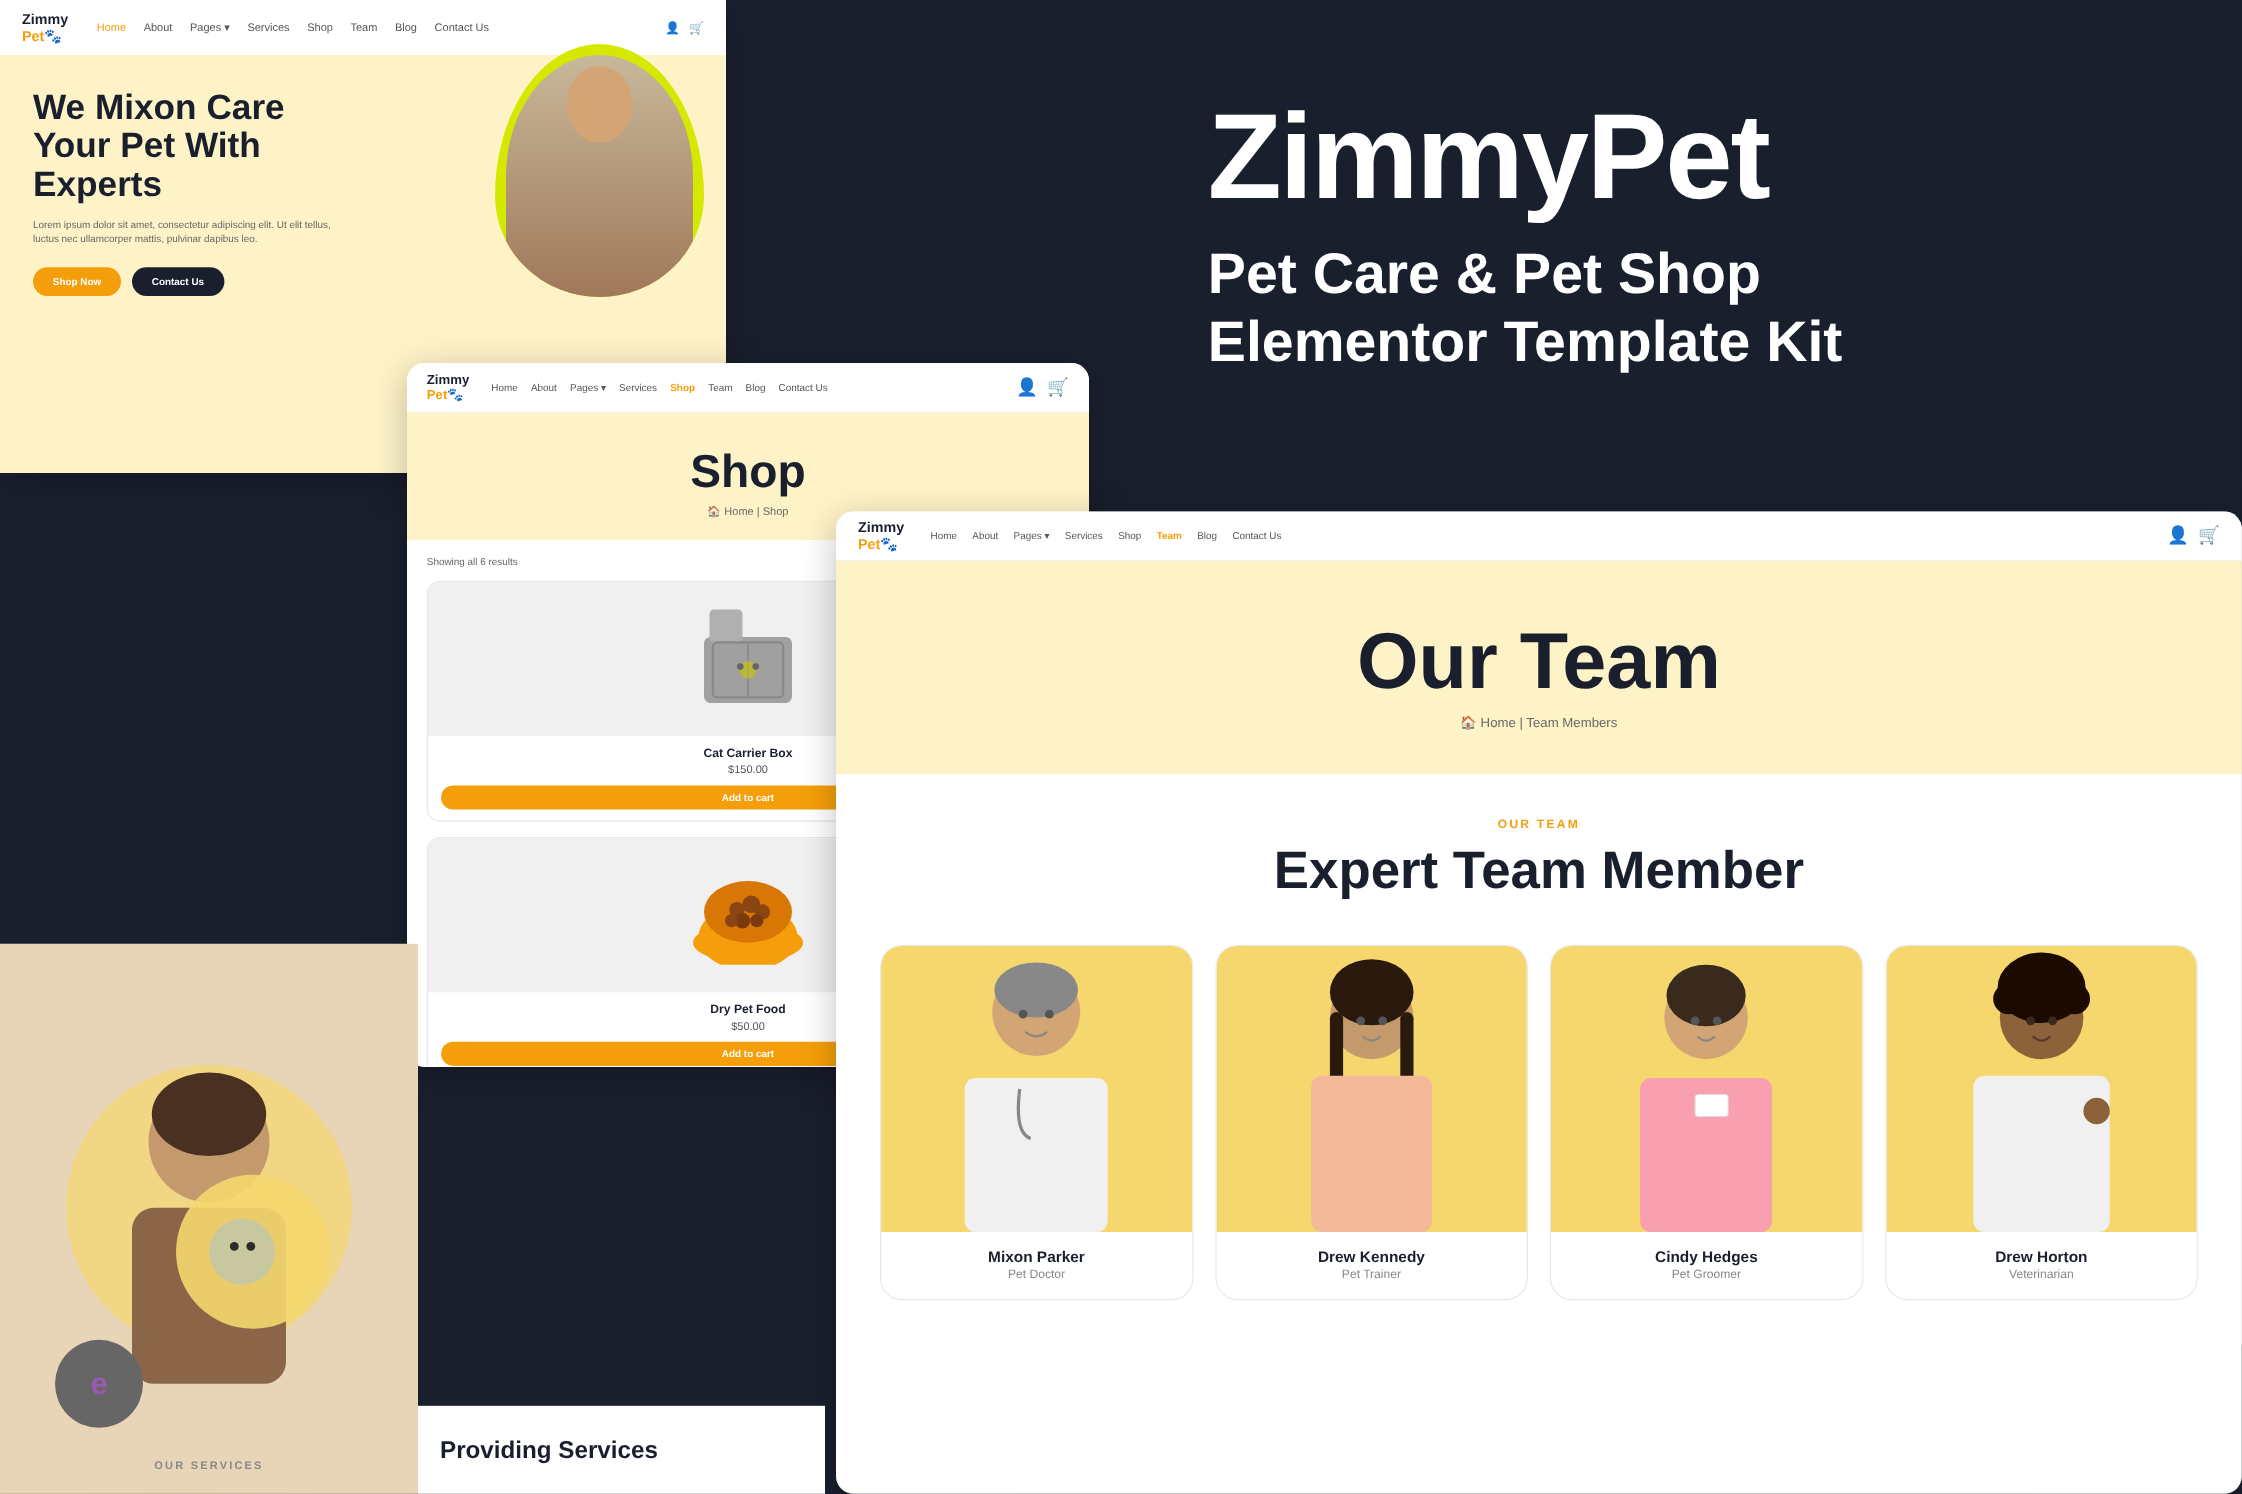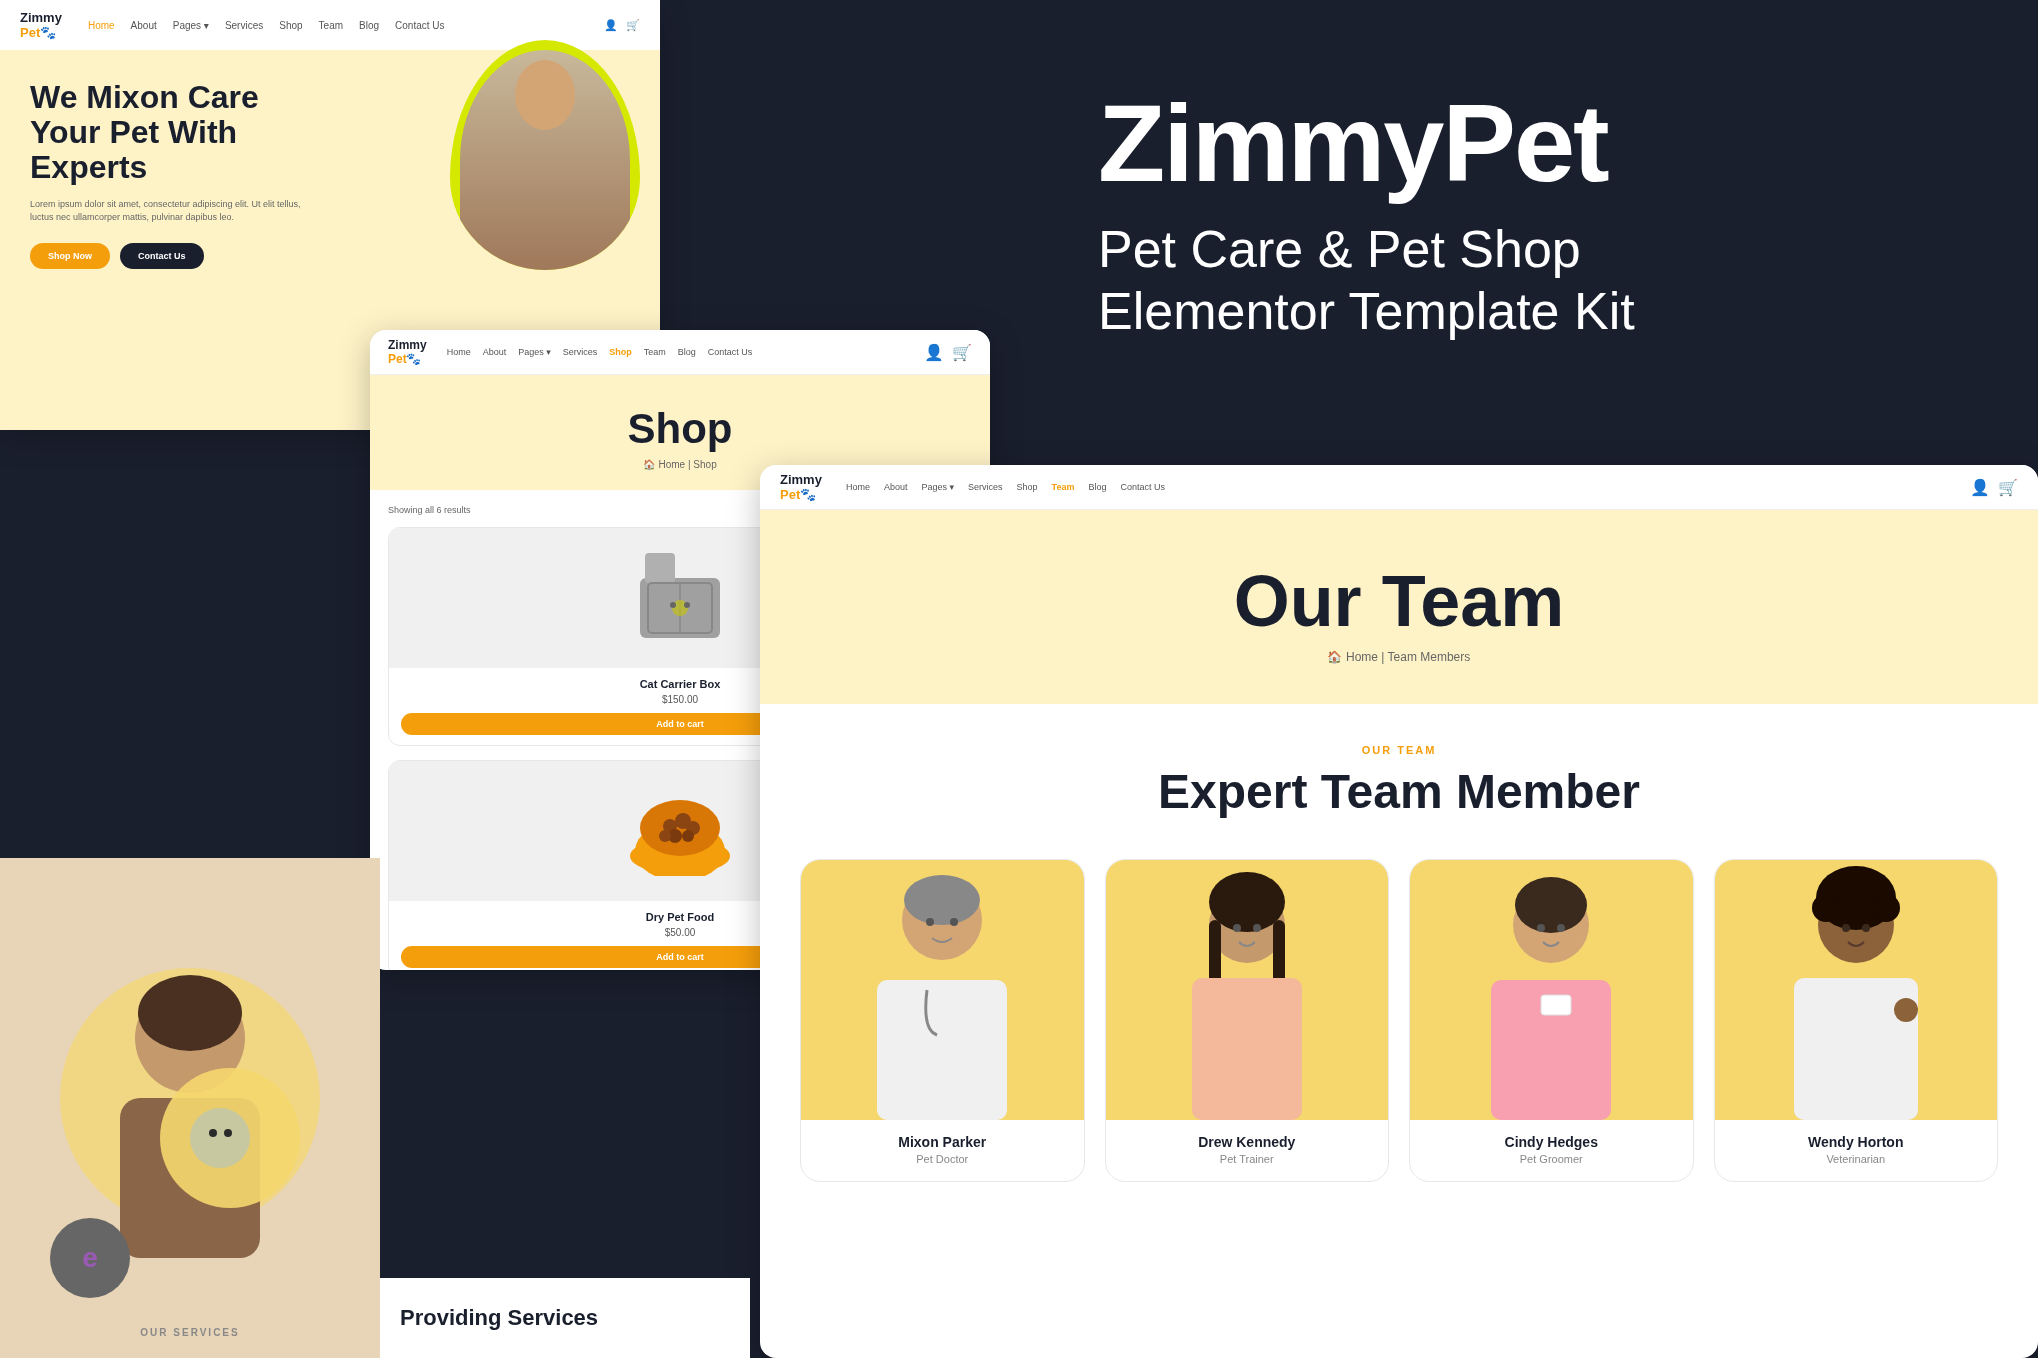--- a/index.html
+++ b/index.html
@@ -25,21 +25,21 @@
     }
     .dark-bg .brand-title {
       font-size: 110px;
       font-weight: 900;
       color: #fff;
       letter-spacing: -2px;
       line-height: 1;
     }
     .dark-bg .brand-subtitle {
       font-size: 52px;
-      font-weight: 400;
+      font-weight: 700;
       color: #fff;
       line-height: 1.2;
       margin-top: 20px;
     }
 
     
     .card-home {
       position: absolute;
       top: 0; left: 0;
       width: 660px;
@@ -592,21 +592,21 @@
             <rect x="28" y="118" width="124" height="142" rx="10" fill="#f0f0f0"></rect>
 
             <circle cx="80" cy="68" r="4" fill="#3a2a1e"></circle>
             <circle cx="100" cy="68" r="4" fill="#3a2a1e"></circle>
             <path d="M82 82 Q90 90 98 82" stroke="#5a3a2e" stroke-width="2" fill="none"></path>
 
             <circle cx="140" cy="150" r="12" fill="#8B6239"></circle>
           </svg>
         </div>
         <div class="team-card-info">
-          <div class="member-name">Wendy Horton</div>
+          <div class="member-name">Drew Horton</div>
           <div class="member-role">Veterinarian</div>
         </div>
       </div>
 
     </div>
   </div>
 </div>
 
 <div class="card-bottom-left">
   <div class="person-cat-img">

